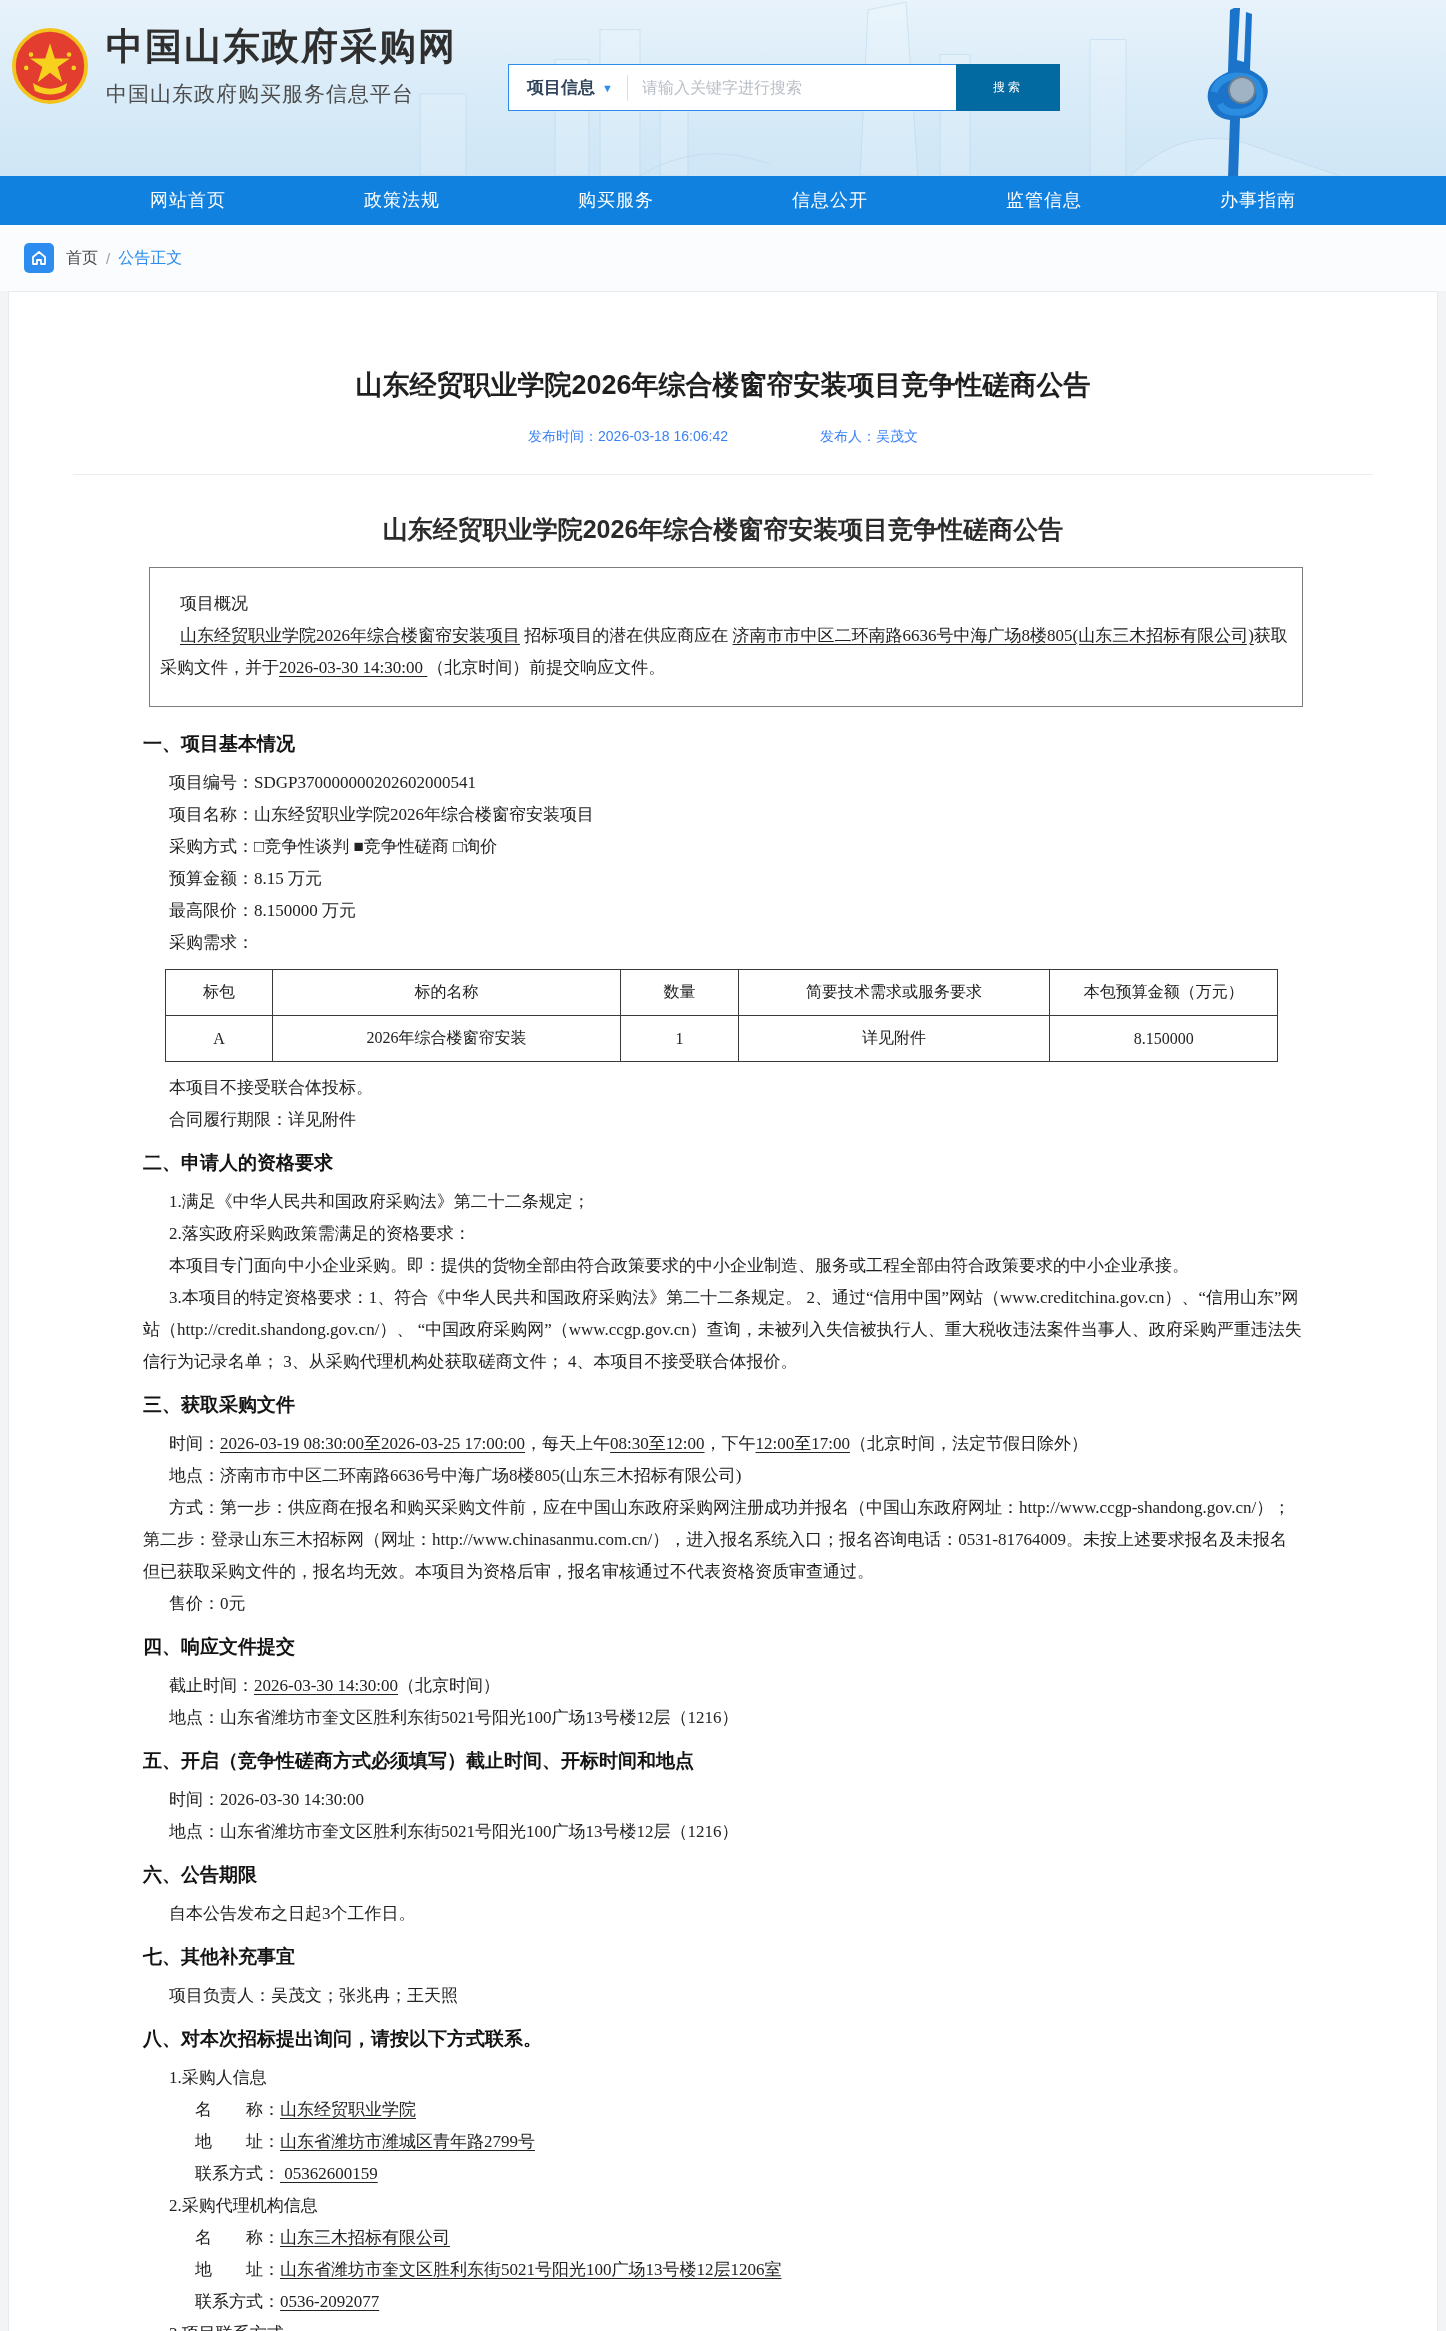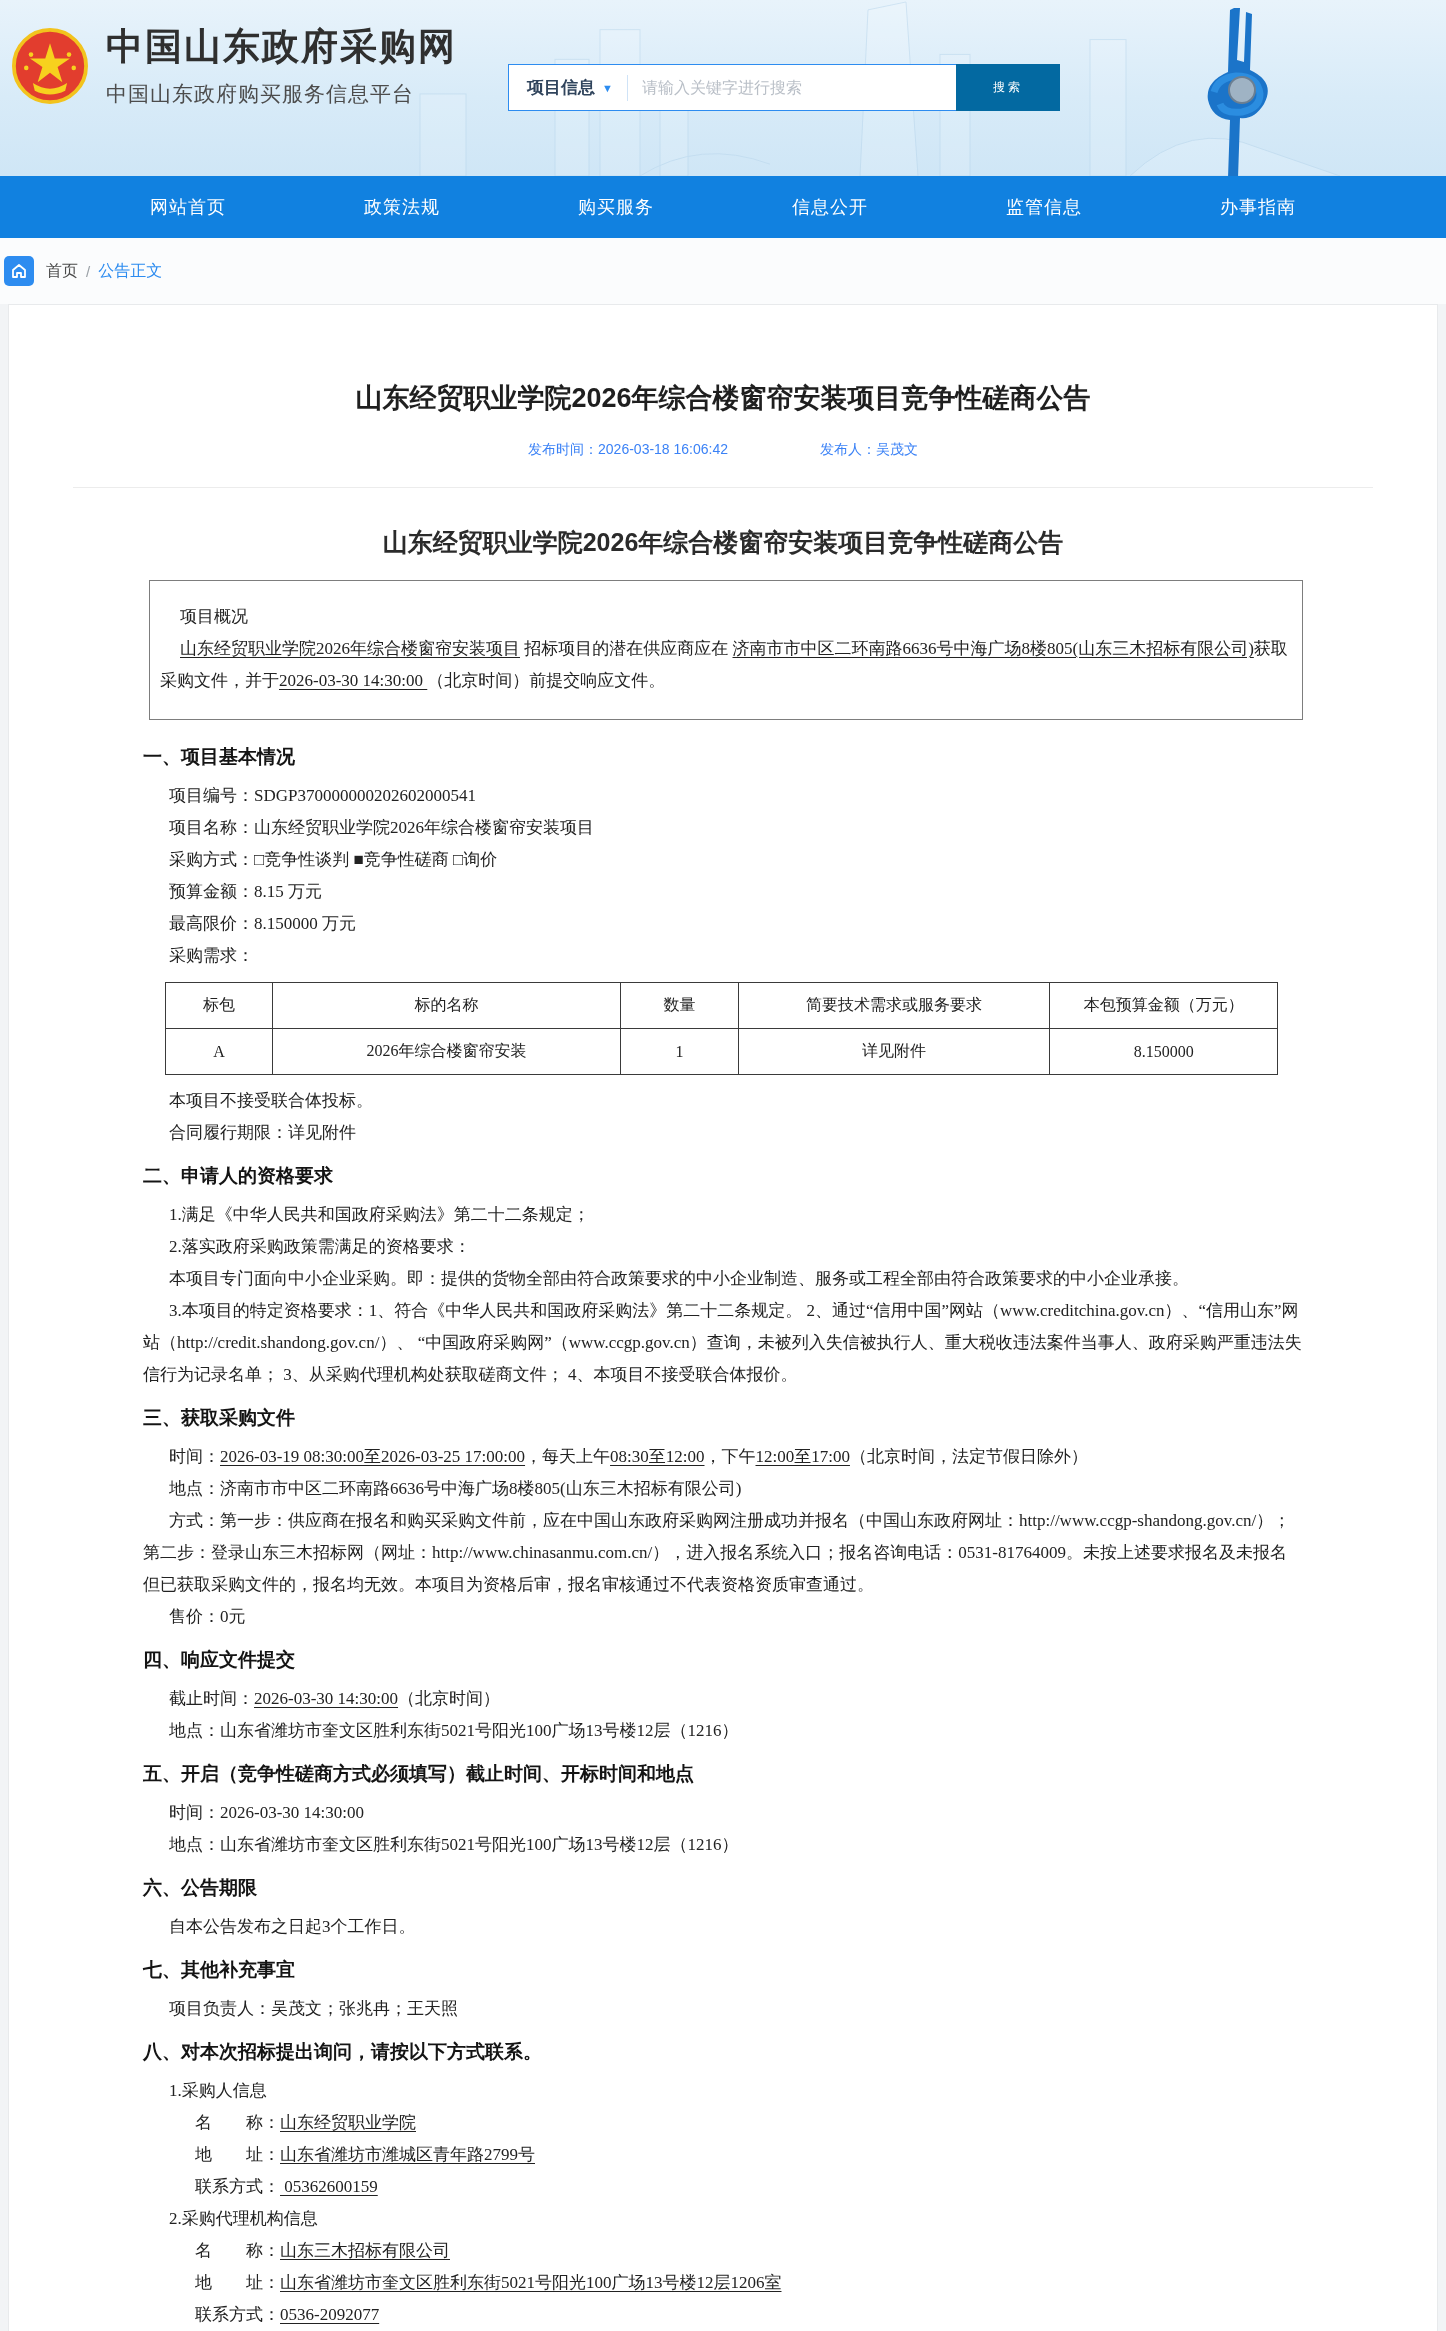--- a/index.html
+++ b/index.html
@@ -21,26 +21,26 @@
     font-weight:bold;color:#30445c;cursor:pointer;white-space:nowrap;}
   .caret{color:#2d8cf0;font-size:11px;}
   .search-divider{width:1px;height:26px;background:#cfe3f7;}
   .search-input{flex:1;border:none;outline:none;padding:0 14px;font-size:16px;color:#4d7c0f;height:100%;}
   .search-input::placeholder{color:#b9bfc7;}
   .search-btn{width:104px;height:47px;margin:-1px -1px -1px 0;border:none;background:#0369a1;
     color:#fff;font-size:12px;cursor:pointer;letter-spacing:3px;}
   .tower{position:absolute;right:152px;top:0;height:178px;}
 
   
-  .main-nav{height:62px;background:#1181e0;display:flex;align-items:center;
+  .main-nav{height:49px;background:#1181e0;display:flex;align-items:center;
     justify-content:space-between;padding:0 150px;}
   .nav-item{color:#fff;font-size:18px;line-height:49px;cursor:pointer;letter-spacing:1px;}
 
   
-  .crumb-row{height:66px;background:#fbfcfd;display:flex;align-items:center;padding-left:4px;}
+  .crumb-row{height:66px;background:#fbfcfd;display:flex;align-items:center;padding-left:24px;}
   .home-badge{width:30px;height:30px;border-radius:5px;background:#2d8cf0;display:flex;
     align-items:center;justify-content:center;cursor:pointer;}
   .crumb-txt{margin-left:12px;font-size:16px;color:#4a4a4a;cursor:pointer;}
   .crumb-sep{margin:0 8px;color:#9aa0a6;font-size:15px;}
   .crumb-cur{color:#2d8cf0;font-size:16px;cursor:pointer;}
 
   
   .panel{margin:0 8px;background:#fff;border:1px solid #e8eaec;padding:56px 0 64px;}
   .art-title{text-align:center;font-size:27px;font-weight:bold;color:#1f1f1f;line-height:38px;}
   .pub-row{margin-top:24px;text-align:center;font-size:14px;color:#3b82f6;}

